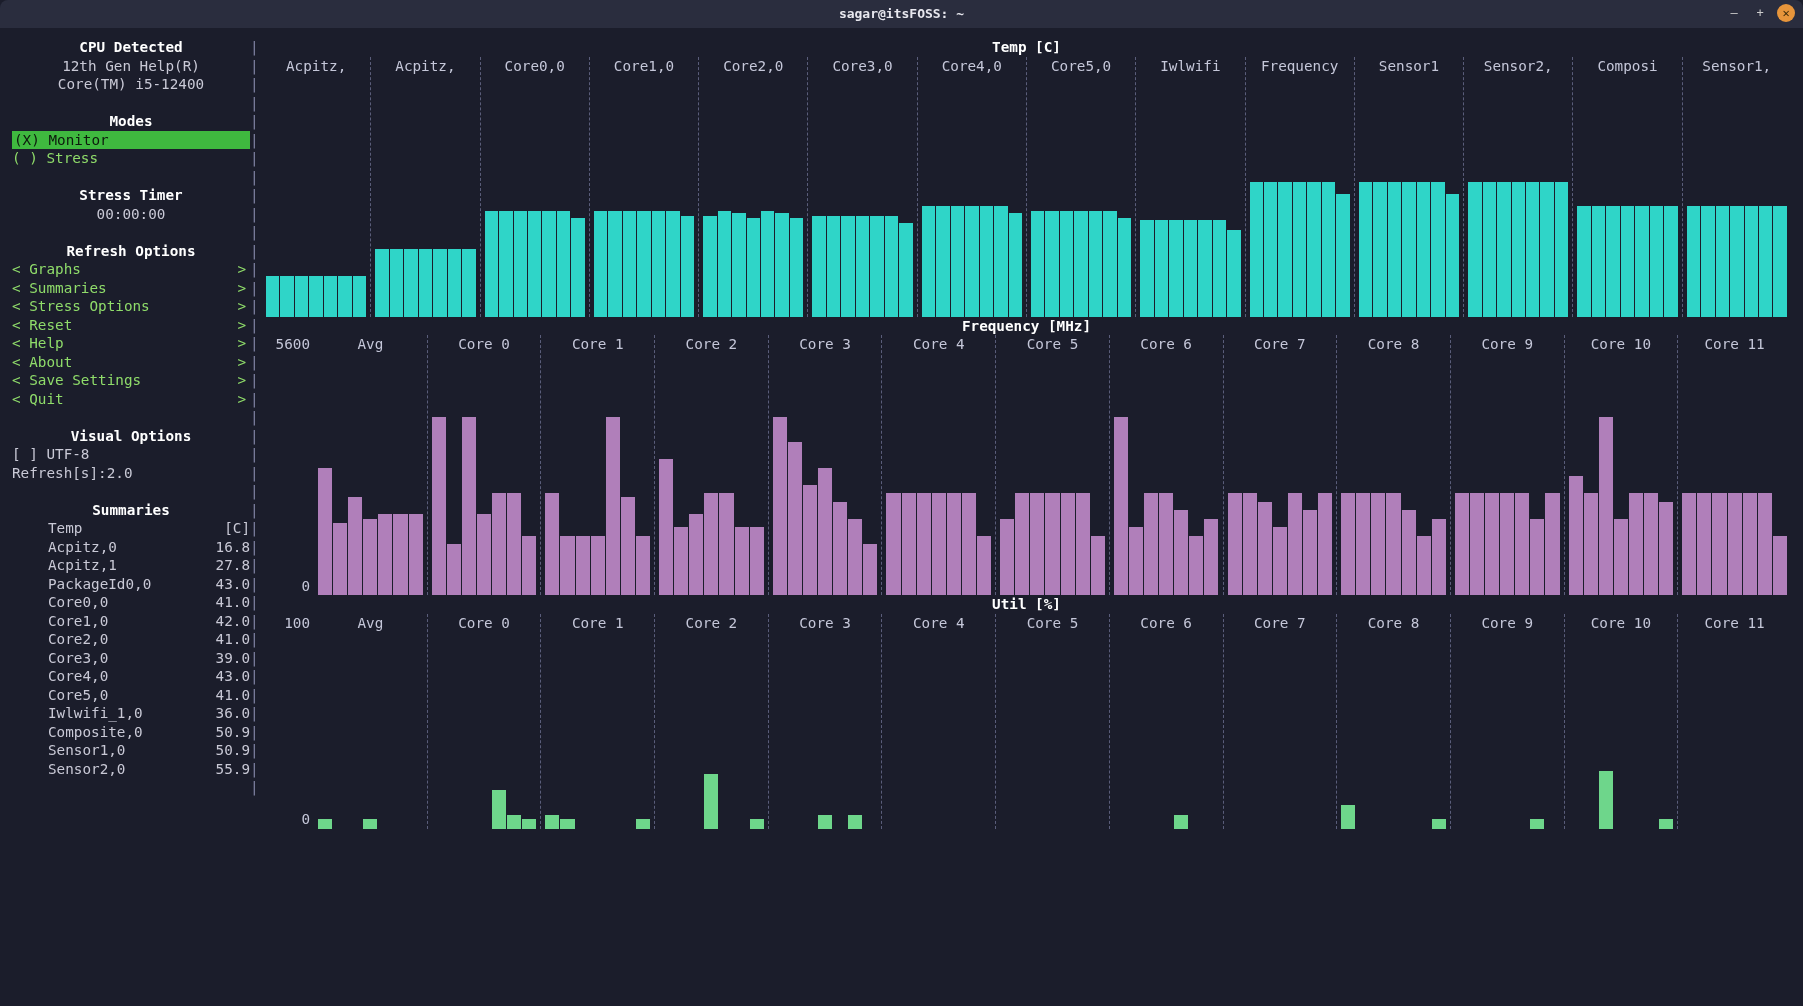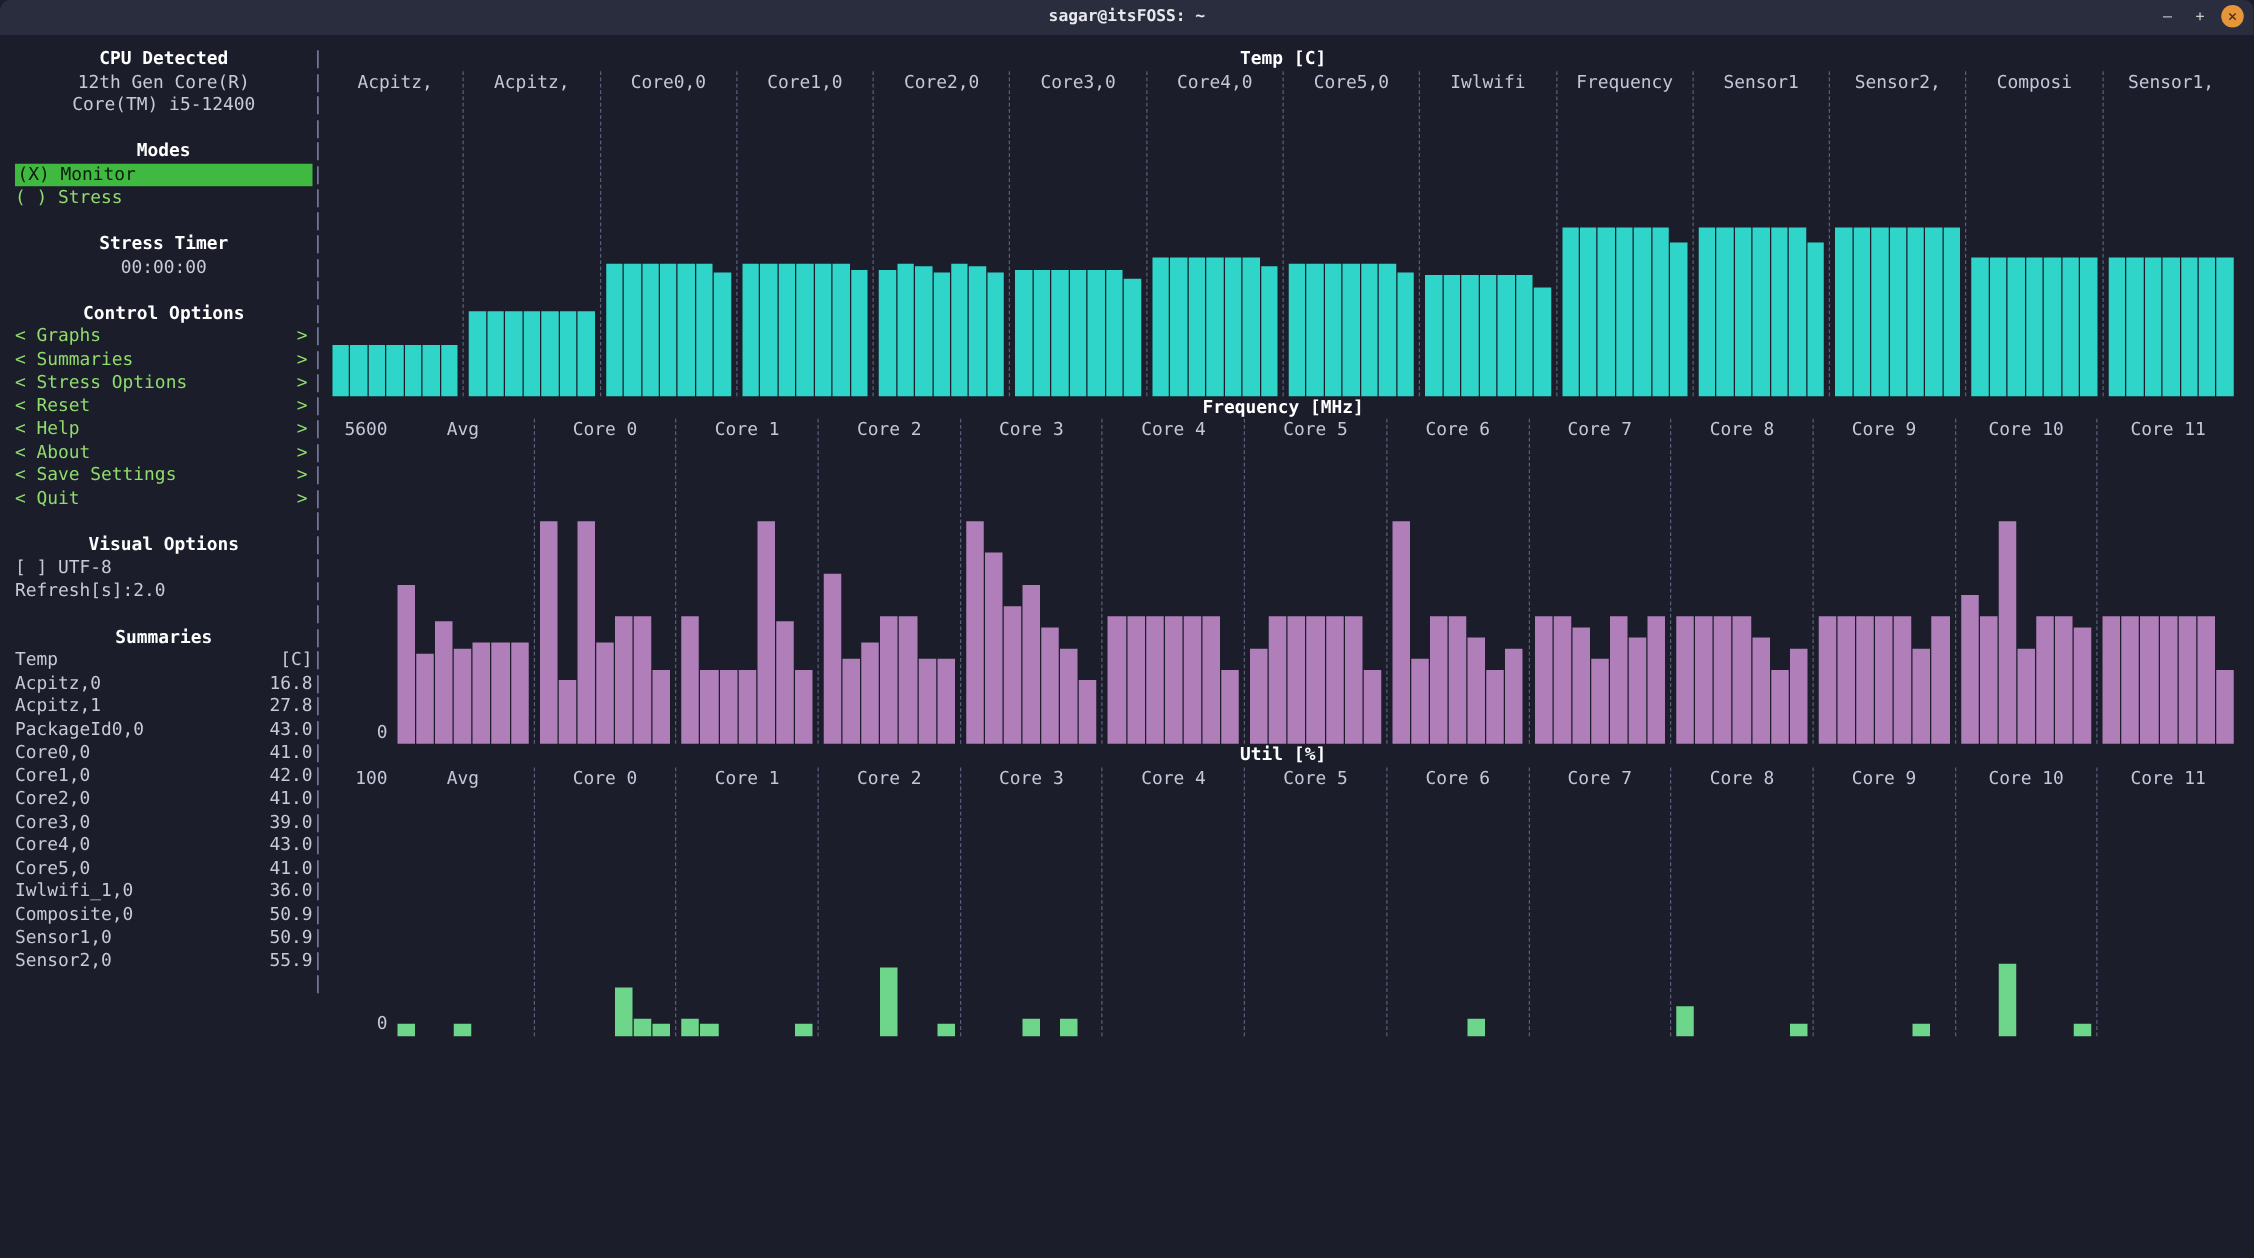--- a/index.html
+++ b/index.html
@@ -43,21 +43,21 @@
   }
   .graphs {
     flex: 1 1 auto;
     position: relative;
   }
   .heading { color:#ffffff; font-weight:bold; text-align:center; }
   .green { color:#8fdc6a; }
   .menu-item { color:#8fdc6a; display:flex; justify-content:space-between; padding: 0 4px 0 0; }
   .menu-item .arrow { color:#8fdc6a; }
   .mode-sel { background:#3fb93f; color:#0d1a0d; padding:0 2px; }
-  .summary-line { display:flex; justify-content:space-between; }
+  .summary-line { display:flex; justify-content:space-between;margin-left:36px; }
   .summary-line .lbl { color:#c9c9d6; }
   .summary-line .val { text-align:right; }
   
   .chart-block { position:relative; }
   .chart-title { text-align:center; color:#fff; font-weight:bold; }
   .chart-grid {
     position:relative;
     height: var(--h);
     display:flex;
   }
@@ -99,31 +99,31 @@
     <span class="winbtn max">+</span>
     <span class="winbtn close">✕</span>
   </div>
 </div>
 
 <div class="term">
   <div class="content-area">
 
     <div class="sidebar">
       <div class="heading">CPU Detected</div>
-      <div style="text-align:center">12th Gen Core(R)</div>
+      <div style="text-align:center">12th Gen Help(R)</div>
       <div style="text-align:center">Core(TM) i5-12400</div>
       <div style="height:18.5px"></div>
       <div class="heading">Modes</div>
       <div class="mode-sel">(X) Monitor</div>
       <div class="green">( ) Stress</div>
       <div style="height:18.5px"></div>
       <div class="heading">Stress Timer</div>
       <div style="text-align:center">00:00:00</div>
       <div style="height:18.5px"></div>
-      <div class="heading">Control Options</div>
+      <div class="heading">Refresh Options</div>
       <div id="control-list">
           <div class="menu-item">
             <span>&lt; Graphs</span>
             <span class="arrow">&gt;</span>
           </div>
           <div class="menu-item">
             <span>&lt; Summaries</span>
             <span class="arrow">&gt;</span>
           </div>
           <div class="menu-item">

